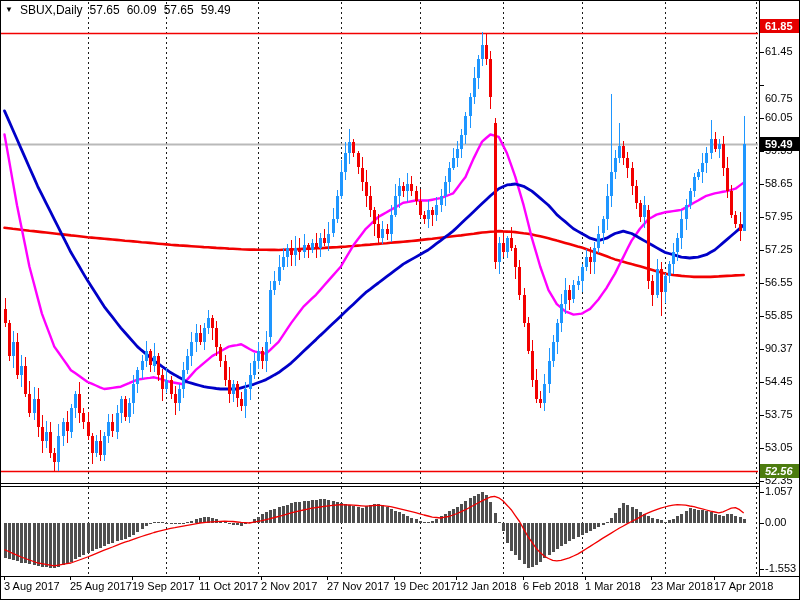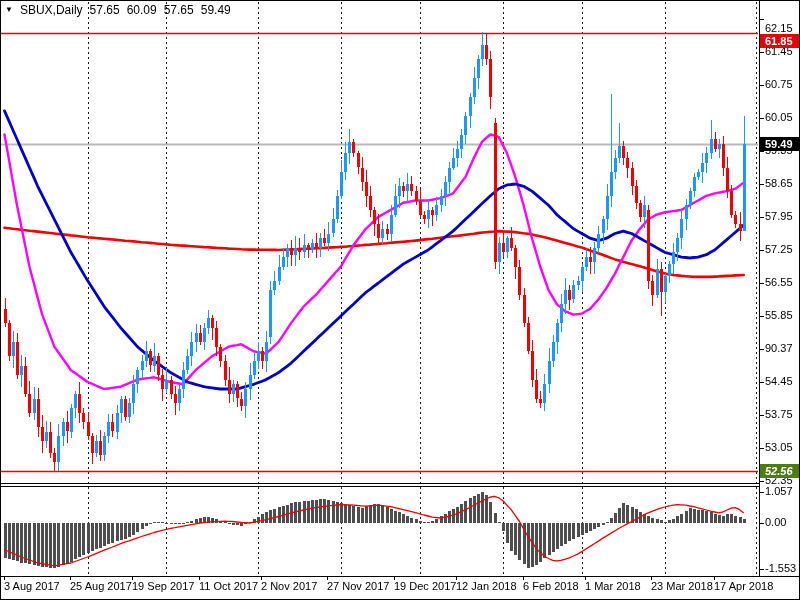--- a/index.html
+++ b/index.html
@@ -612,25 +612,25 @@
 
 
   <div class="sep1"></div>
   <div class="sep2"></div>
   <div class="vline"></div>
   <div class="hline"></div>
 
   <div class="paxis" id="paxis">
       <div class="ptick" style="top: 18px;"></div>
       <div class="plabel" style="top: 11px; margin-top: 10px;">62.15</div>
-      <div class="badge" style="background: rgb(230, 0, 0); top: 33px;">61.85</div>
+      <div class="badge" style="background: rgb(230, 0, 0); top: 18px;">61.85</div>
       <div class="ptick" style="top: 51px;"></div>
       <div class="plabel" style="top: 44px;">61.45</div>
       <div class="ptick" style="top: 84px;"></div>
-      <div class="plabel" style="top: 77px;">60.75</div>
+      <div class="plabel" style="top: 91px;">60.75</div>
       <div class="ptick" style="top: 117px;"></div>
       <div class="plabel" style="top: 110px;">60.05</div>
       <div class="badge" style="background: rgb(0, 0, 0); top: 136px;">59.49</div>
       <div class="ptick" style="top: 150px;"></div>
       <div class="plabel" style="top: 143px;">59.35</div>
       <div class="ptick" style="top: 183px;"></div>
       <div class="plabel" style="top: 176px;">58.65</div>
       <div class="ptick" style="top: 216px;"></div>
       <div class="plabel" style="top: 209px;">57.95</div>
       <div class="ptick" style="top: 249px;"></div>

